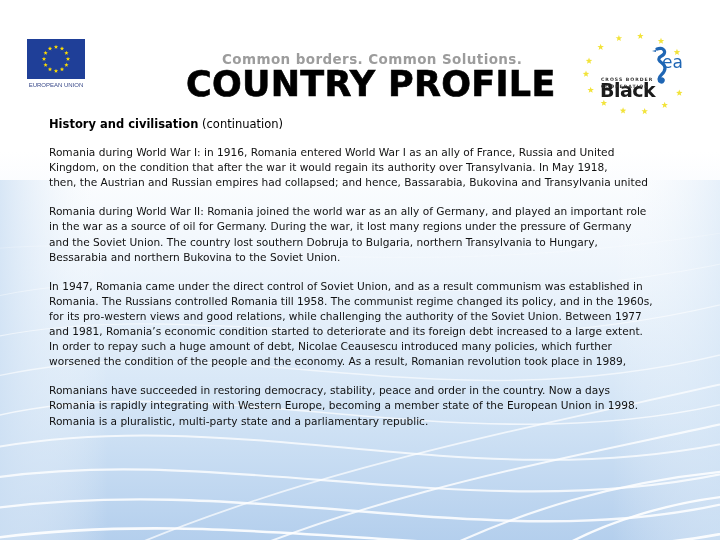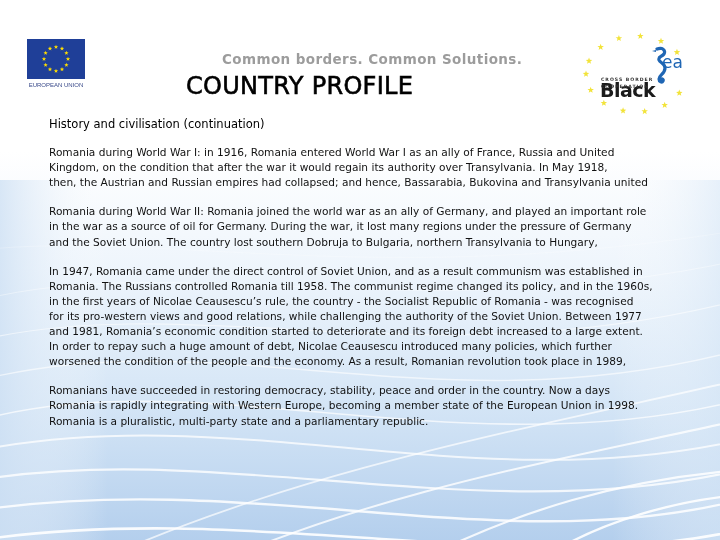--- a/index.html
+++ b/index.html
@@ -101,24 +101,24 @@
     }
     .bs-sub1 { top: 49px; }
     .bs-sub2 { top: 56px; }
     .bs-stars {
       position: absolute;
       left: 0; top: 0;
       width: 120px; height: 90px;
     }
     .page-title {
       position: absolute;
-      left: 186px; top: 72px;
-      font-family: "DejaVu Sans", sans-serif;
-      font-size: 24px;
-      font-weight: normal;
+      left: 186px; top: 64px;
+      font-family: "DejaVu Sans", sans-serif;
+      font-size: 35px;
+      font-weight: bold;
       color: #000;
       letter-spacing: 0.3px;
       white-space: nowrap;
       z-index: 3;
       -webkit-text-stroke: 0.6px #000;
     }
     .content {
       position: absolute;
       left: 49px; top: 117px;
       width: 620px;
@@ -128,21 +128,21 @@
       line-height: 15.1px;
       color: #111;
     }
     .section-heading {
       font-size: 11.5px;
       margin: 0 0 13px 0;
       color: #000;
       white-space: nowrap;
     }
     .section-heading .bold {
-      font-weight: normal;
+      font-weight: bold;
     }
     .para {
       margin: 0 0 14px 0;
     }
     .line {
       display: block;
       white-space: nowrap;
     }
   </style>
 </head>
@@ -244,26 +244,26 @@
   <div class="para">
     <span class="line">Romania during World War I: in 1916, Romania entered World War I as an ally of France, Russia and United</span>
     <span class="line">Kingdom, on the condition that after the war it would regain its authority over Transylvania. In May 1918,</span>
     <span class="line">then, the Austrian and Russian empires had collapsed; and hence, Bassarabia, Bukovina and Transylvania united</span>
   </div>
 
   <div class="para">
     <span class="line">Romania during World War II: Romania joined the world war as an ally of Germany, and played an important role</span>
     <span class="line">in the war as a source of oil for Germany. During the war, it lost many regions under the pressure of Germany</span>
     <span class="line">and the Soviet Union. The country lost southern Dobruja to Bulgaria, northern Transylvania to Hungary,</span>
+    <span class="line">Bessarabia and northern Bukovina to the Soviet Union.</span>
   </div>
 
   <div class="para">
     <span class="line">In 1947, Romania came under the direct control of Soviet Union, and as a result communism was established in</span>
     <span class="line">Romania. The Russians controlled Romania till 1958. The communist regime changed its policy, and in the 1960s,</span>
-    <span class="line">in the first years of Nicolae Ceausescu’s rule, the country - the Socialist Republic of Romania - was recognised</span>
     <span class="line">for its pro-western views and good relations, while challenging the authority of the Soviet Union. Between 1977</span>
     <span class="line">and 1981, Romania’s economic condition started to deteriorate and its foreign debt increased to a large extent.</span>
     <span class="line">In order to repay such a huge amount of debt, Nicolae Ceausescu introduced many policies, which further</span>
     <span class="line">worsened the condition of the people and the economy. As a result, Romanian revolution took place in 1989,</span>
   </div>
 
   <div class="para">
     <span class="line">Romanians have succeeded in restoring democracy, stability, peace and order in the country. Now a days</span>
     <span class="line">Romania is rapidly integrating with Western Europe, becoming a member state of the European Union in 1998.</span>
     <span class="line">Romania is a pluralistic, multi-party state and a parliamentary republic.</span>

